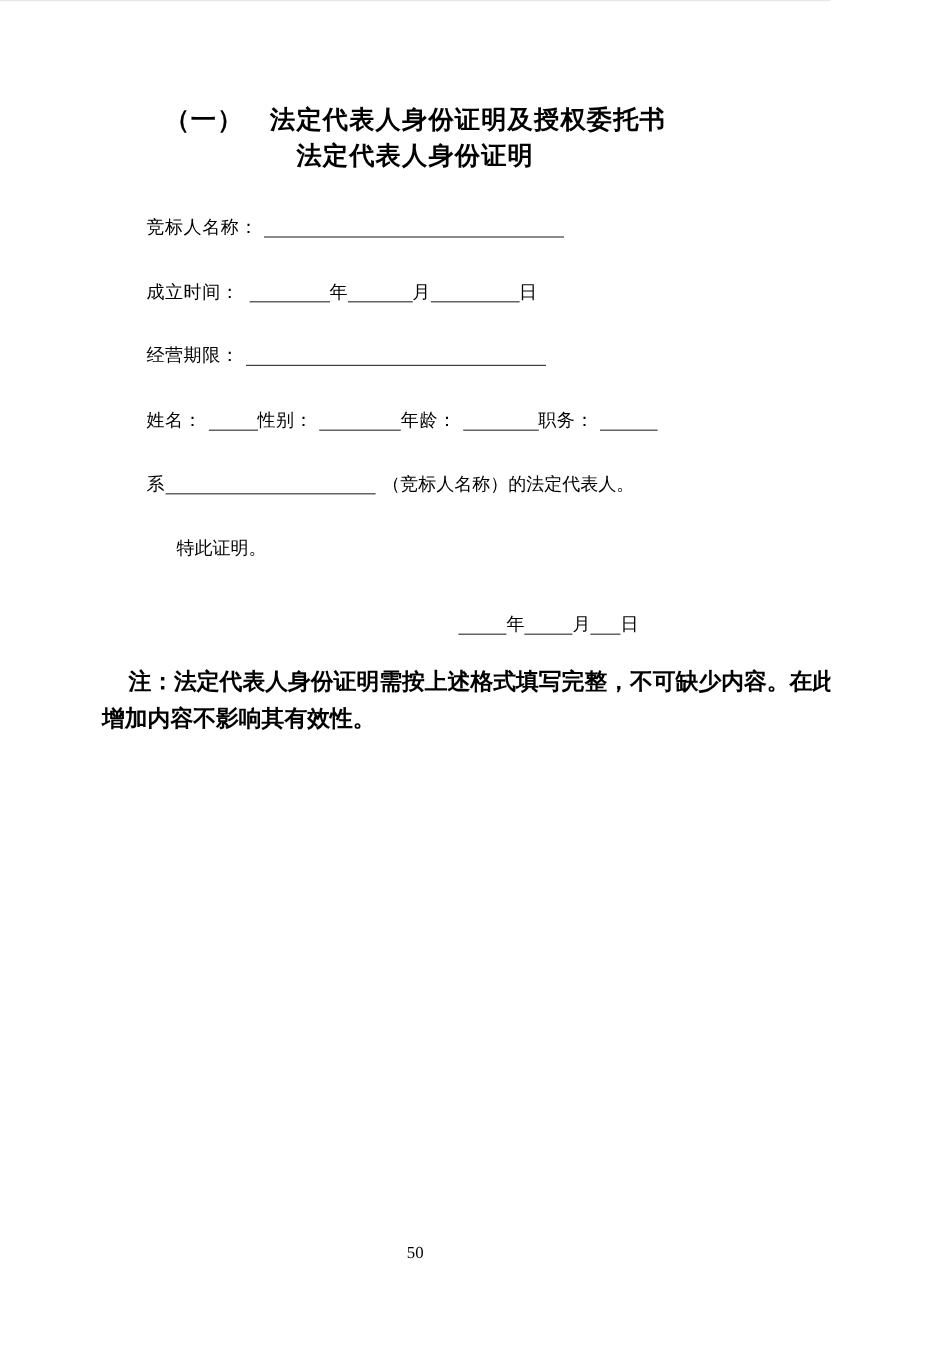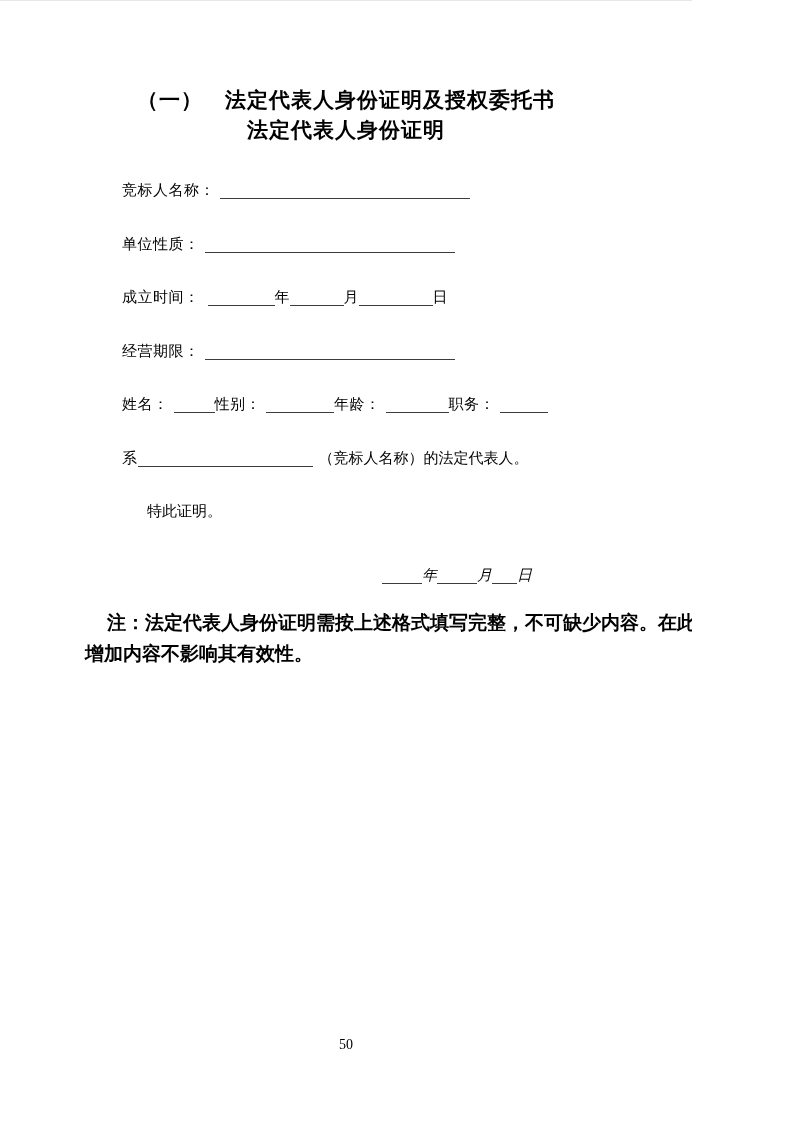--- a/index.html
+++ b/index.html
@@ -54,21 +54,20 @@
   .suffix { margin-left: 6px; }
   .sig-row {
     margin: 107.5px 0 0 317px;
     line-height: 28px;
     white-space: nowrap;
   }
   .date-row {
     margin: 22px 0 17px 382px;
     line-height: 28px;
     white-space: nowrap;
-    font-style: italic;
   }
   .note {
     margin: 18px 38px 0 85px;
     width: 668px;
     font-weight: bold;
     font-size: 19px;
     line-height: 31px;
     text-indent: 22px;
     text-align: justify;
   }
@@ -88,23 +87,20 @@
 
   <div class="heading heading1">（一）　法定代表人身份证明及授权委托书</div>
   <div class="heading">法定代表人身份证明</div>
 
   <div class="form">
 
     <div class="row">
       <span class="lbl">竞标人名称：</span><span class="blank w250"></span>
     </div>
 
-    <div class="row">
-      <span class="lbl">单位性质：</span><span class="blank w250"></span>
-    </div>
 
 
     <div class="row">
       <span class="lbl">成立时间：</span><span class="blank w67 gap8"></span><span>年</span><span class="blank w54 nogap"></span><span>月</span><span class="blank w74 nogap"></span><span>日</span>
     </div>
 
     <div class="row">
       <span class="lbl">经营期限：</span><span class="blank w250"></span>
     </div>
 

